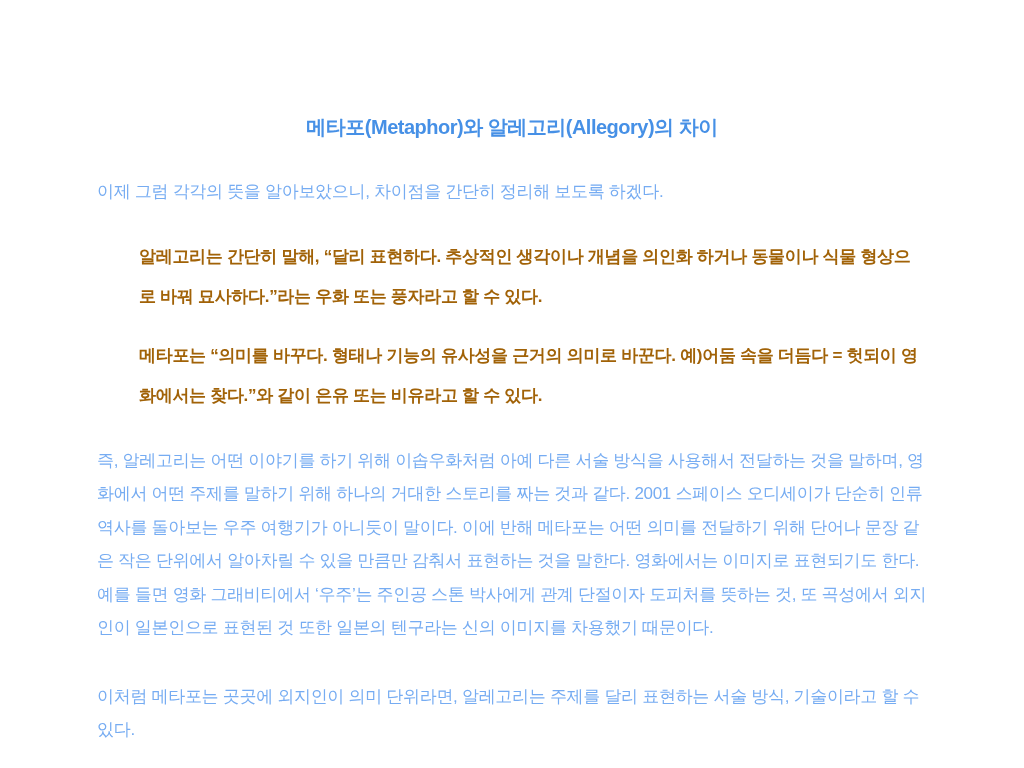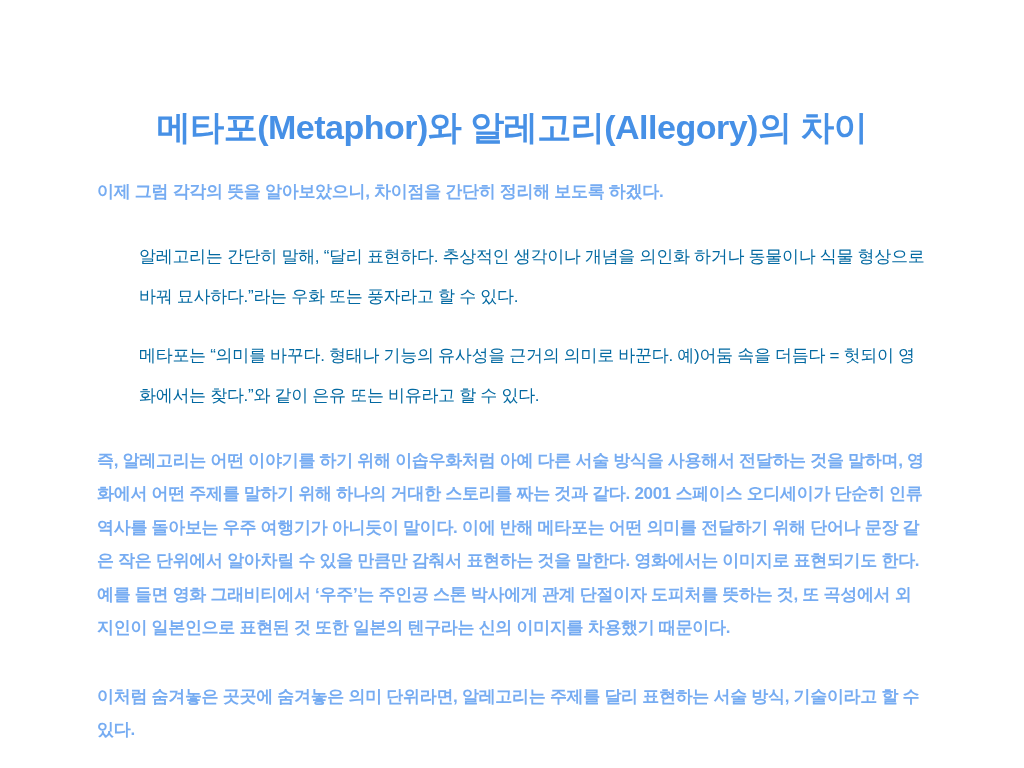--- a/index.html
+++ b/index.html
@@ -15,45 +15,45 @@
   }
   .page {
     box-sizing: border-box;
     width: 1024px;
     height: 768px;
     padding: 105px 97px 0 97px;
     background: #ffffff;
   }
   .title {
     margin: 0;
-    font-size: 34px;
+    font-size: 20px;
     line-height: 44px;
     font-weight: 700;
     letter-spacing: -0.5px;
     text-align: center;
     color: #4690e6;
   }
   p {
     margin: 0;
     font-size: 17px;
     letter-spacing: -0.3px;
     word-break: normal;
     overflow-wrap: break-word;
   }
   .body {
     color: #76acf2;
     line-height: 33.5px;
-    font-weight: 700;
+    font-weight: 400;
   }
   .intro {
     margin-top: 26px;
   }
   .quote {
-    color: #0369a1;
-    font-weight: 400;
+    color: #a16207;
+    font-weight: 700;
     line-height: 40px;
     margin-left: 42px;
   }
   .q1 {
     margin-top: 28px;
   }
   .q2 {
     margin-top: 19px;
   }
   .comparison {
@@ -70,14 +70,14 @@
   <h1 class="title">메타포(Metaphor)와 알레고리(Allegory)의 차이</h1>
 
   <p class="body intro">이제 그럼 각각의 뜻을 알아보았으니, 차이점을 간단히 정리해 보도록 하겠다.</p>
 
   <p class="quote q1">알레고리는 간단히 말해, “달리 표현하다. 추상적인 생각이나 개념을 의인화 하거나 동물이나 식물 형상으로 바꿔 묘사하다.”라는 우화 또는 풍자라고 할 수 있다.</p>
 
   <p class="quote q2">메타포는 “의미를 바꾸다. 형태나 기능의 유사성을 근거의 의미로 바꾼다. 예)어둠 속을 더듬다 = 헛되이 영화에서는 찾다.”와 같이 은유 또는 비유라고 할 수 있다.</p>
 
   <p class="body comparison">즉, 알레고리는 어떤 이야기를 하기 위해 이솝우화처럼 아예 다른 서술 방식을 사용해서 전달하는 것을 말하며, 영화에서 어떤 주제를 말하기 위해 하나의 거대한 스토리를 짜는 것과 같다. 2001 스페이스 오디세이가 단순히 인류 역사를 돌아보는 우주 여행기가 아니듯이 말이다. 이에 반해 메타포는 어떤 의미를 전달하기 위해 단어나 문장 같은 작은 단위에서 알아차릴 수 있을 만큼만 감춰서 표현하는 것을 말한다. 영화에서는 이미지로 표현되기도 한다. 예를 들면 영화 그래비티에서 ‘우주’는 주인공 스톤 박사에게 관계 단절이자 도피처를 뜻하는 것, 또 곡성에서 외지인이 일본인으로 표현된 것 또한 일본의 텐구라는 신의 이미지를 차용했기 때문이다.</p>
 
-  <p class="body conclusion">이처럼 숨겨놓은 곳곳에 숨겨놓은 의미 단위라면, 알레고리는 주제를 달리 표현하는 서술 방식, 기술이라고 할 수 있다.</p>
+  <p class="body conclusion">이처럼 메타포는 곳곳에 외지인이 의미 단위라면, 알레고리는 주제를 달리 표현하는 서술 방식, 기술이라고 할 수 있다.</p>
 </div>
 
 </body></html>

